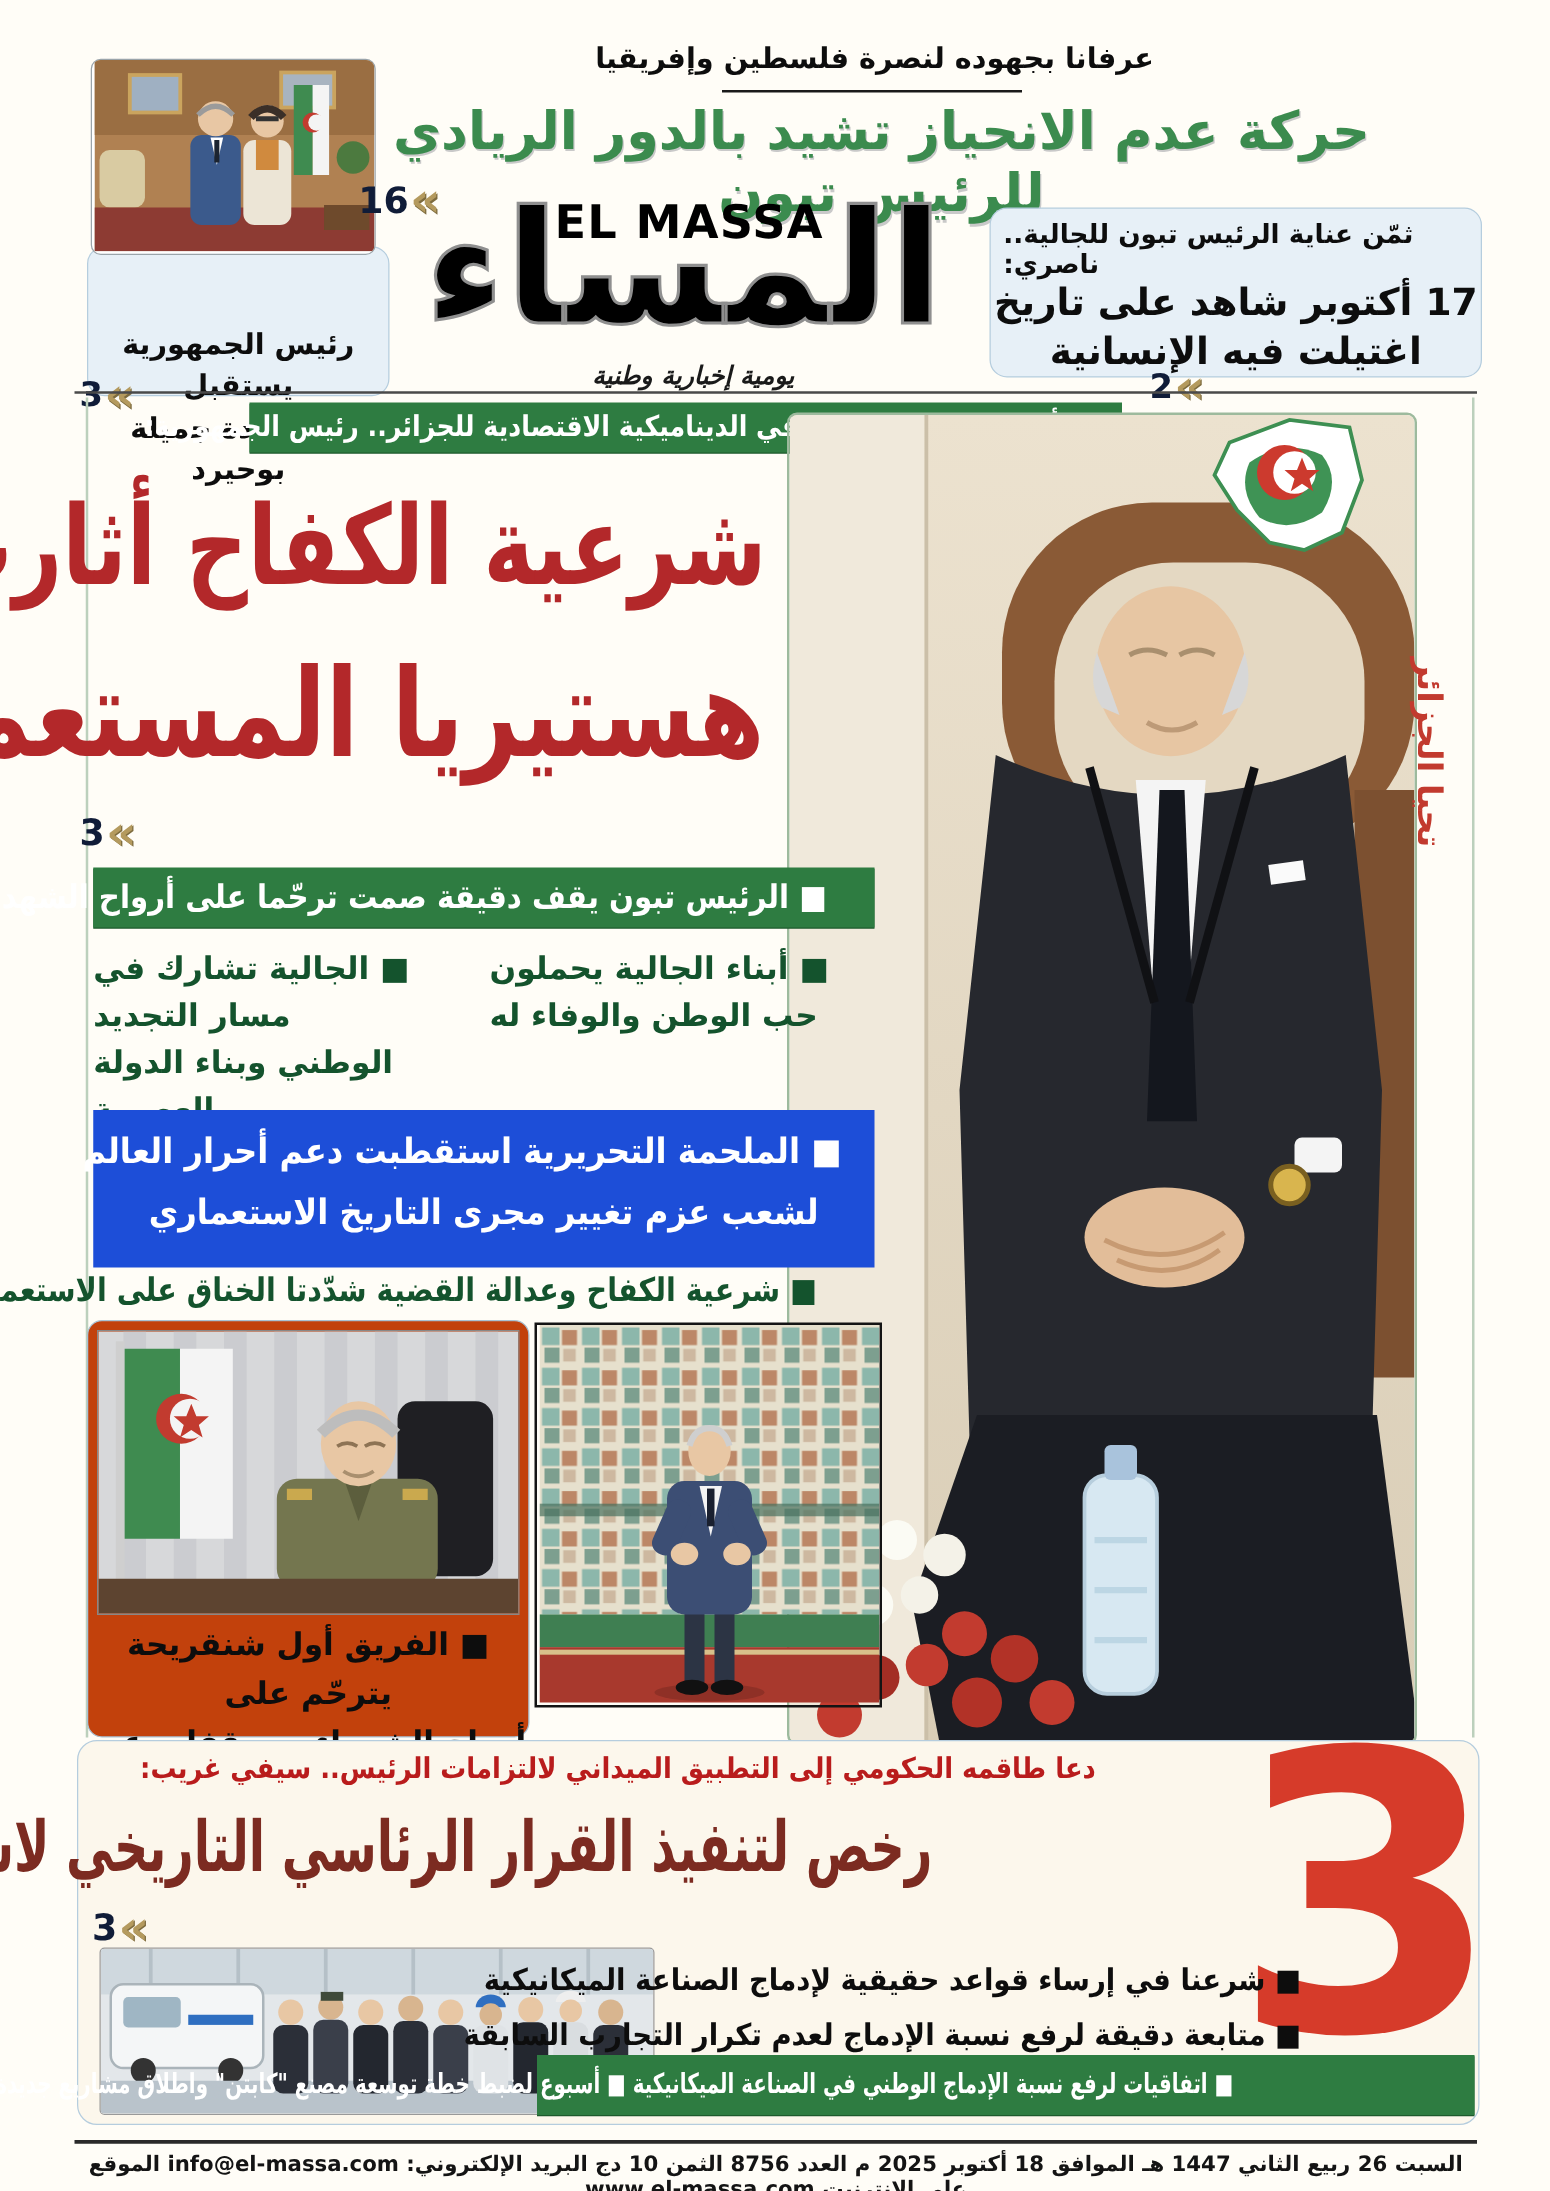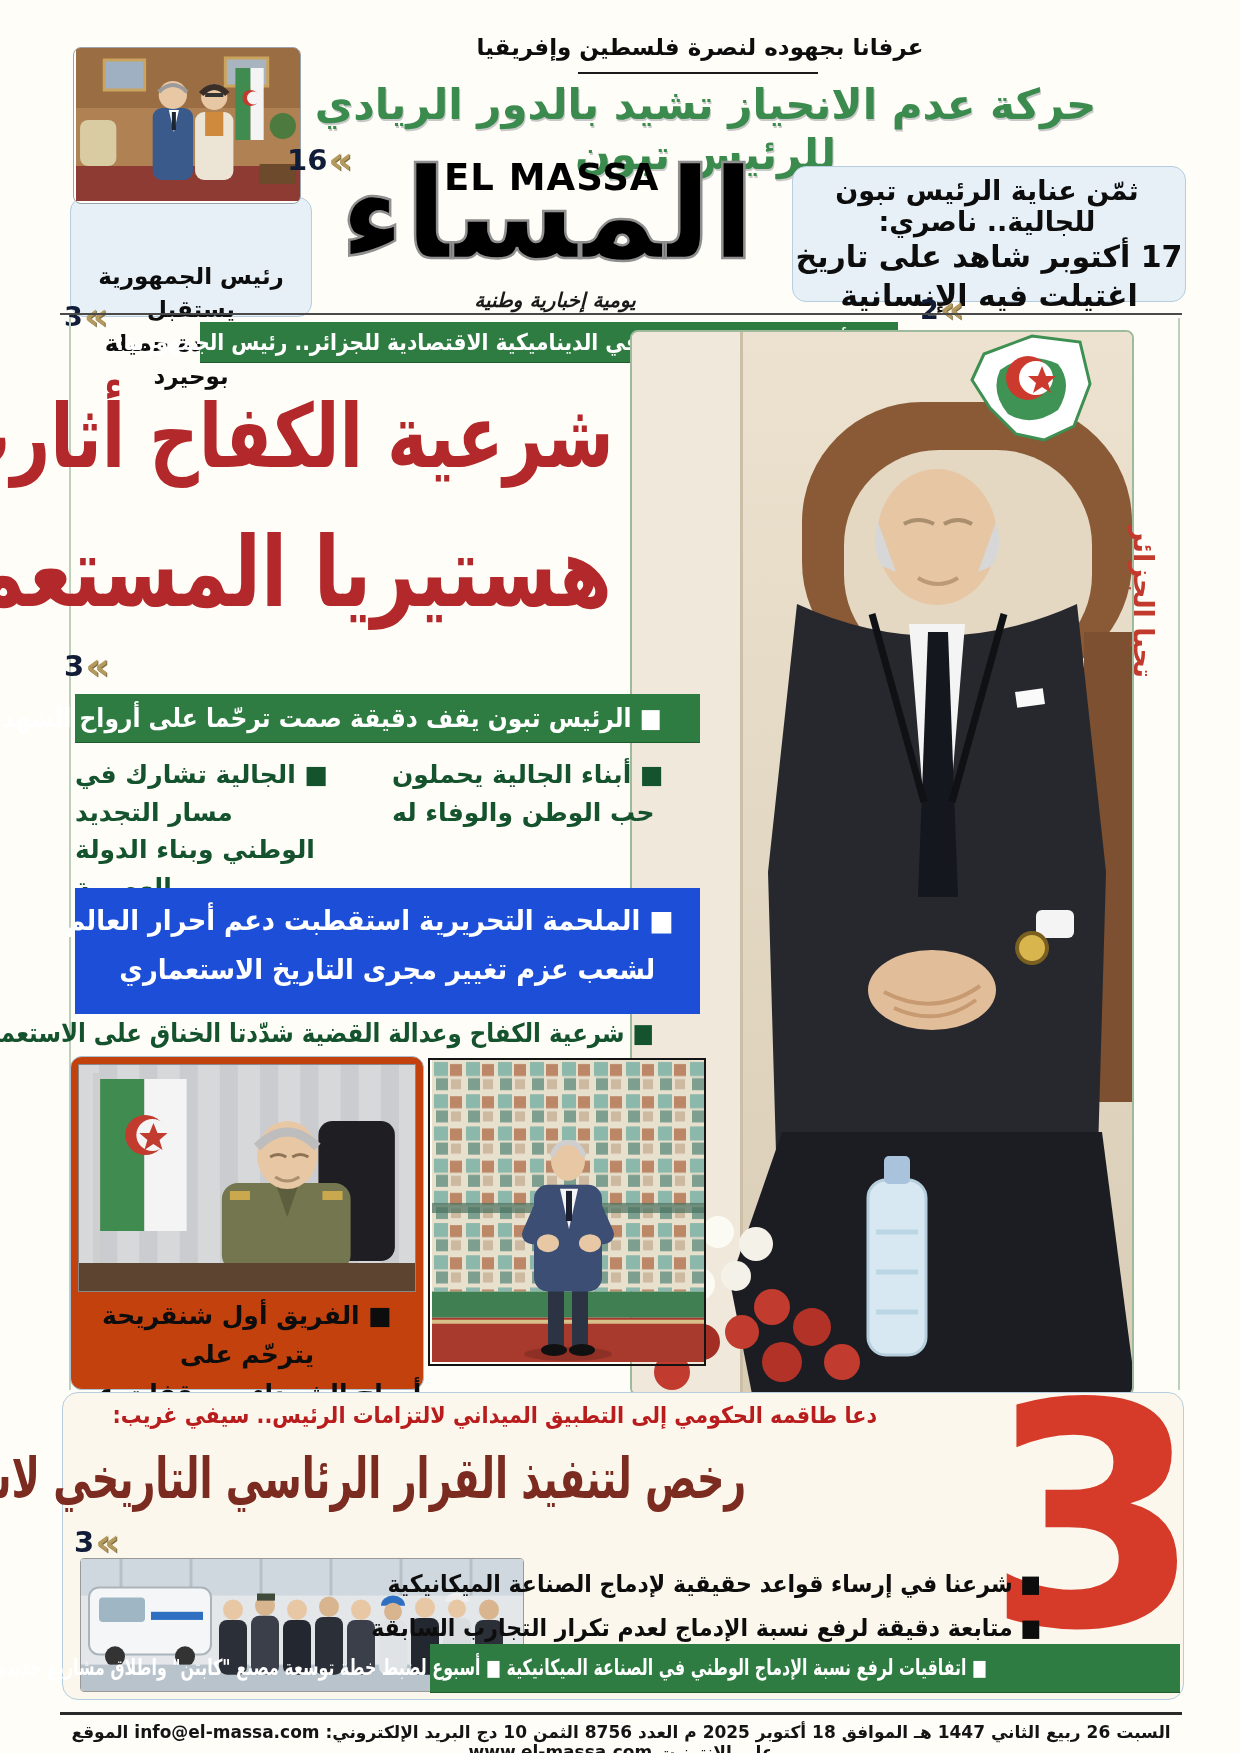--- a/index.html
+++ b/index.html
@@ -93,21 +93,21 @@
   <div class="abs pgmark big" style="left:287px;top:146px;">
     <span class="num">16</span>
     <span class="chev">«</span>
   </div>
 
   <div class="abs masthead-latin" style="left:444px;top:156px;font-size:37px;">EL MASSA</div>
   <div class="abs masthead-ar" style="left:300px;top:152px;width:495px;font-size:126px;">المساء</div>
   <div class="abs tagline" style="left:395px;top:288px;width:320px;font-size:20px;">يومية إخبارية وطنية</div>
 
   <div class="abs bluebox" style="left:792px;top:166px;width:392px;height:134px;">
-    <div style="padding:8px 14px 0 10px;font-size:27px;font-weight:bold;color:#0d0d0d;text-align:center;">ثمّن عناية الرئيس تبون للجالية.. ناصري:</div>
+    <div style="padding:8px 14px 0 10px;font-size:21px;font-weight:bold;color:#0d0d0d;text-align:left;">ثمّن عناية الرئيس تبون للجالية.. ناصري:</div>
     <div style="font-size:30px;font-weight:bold;text-align:center;line-height:1.3;color:#0d0d0d;">
       <div>17 أكتوبر شاهد على تاريخ</div>
       <div>اغتيلت فيه الإنسانية</div>
     </div>
   </div>
   <div class="abs pgmark" style="left:920px;top:296px;">
     <span class="num">2</span>
     <span class="chev">«</span>
   </div>
 

